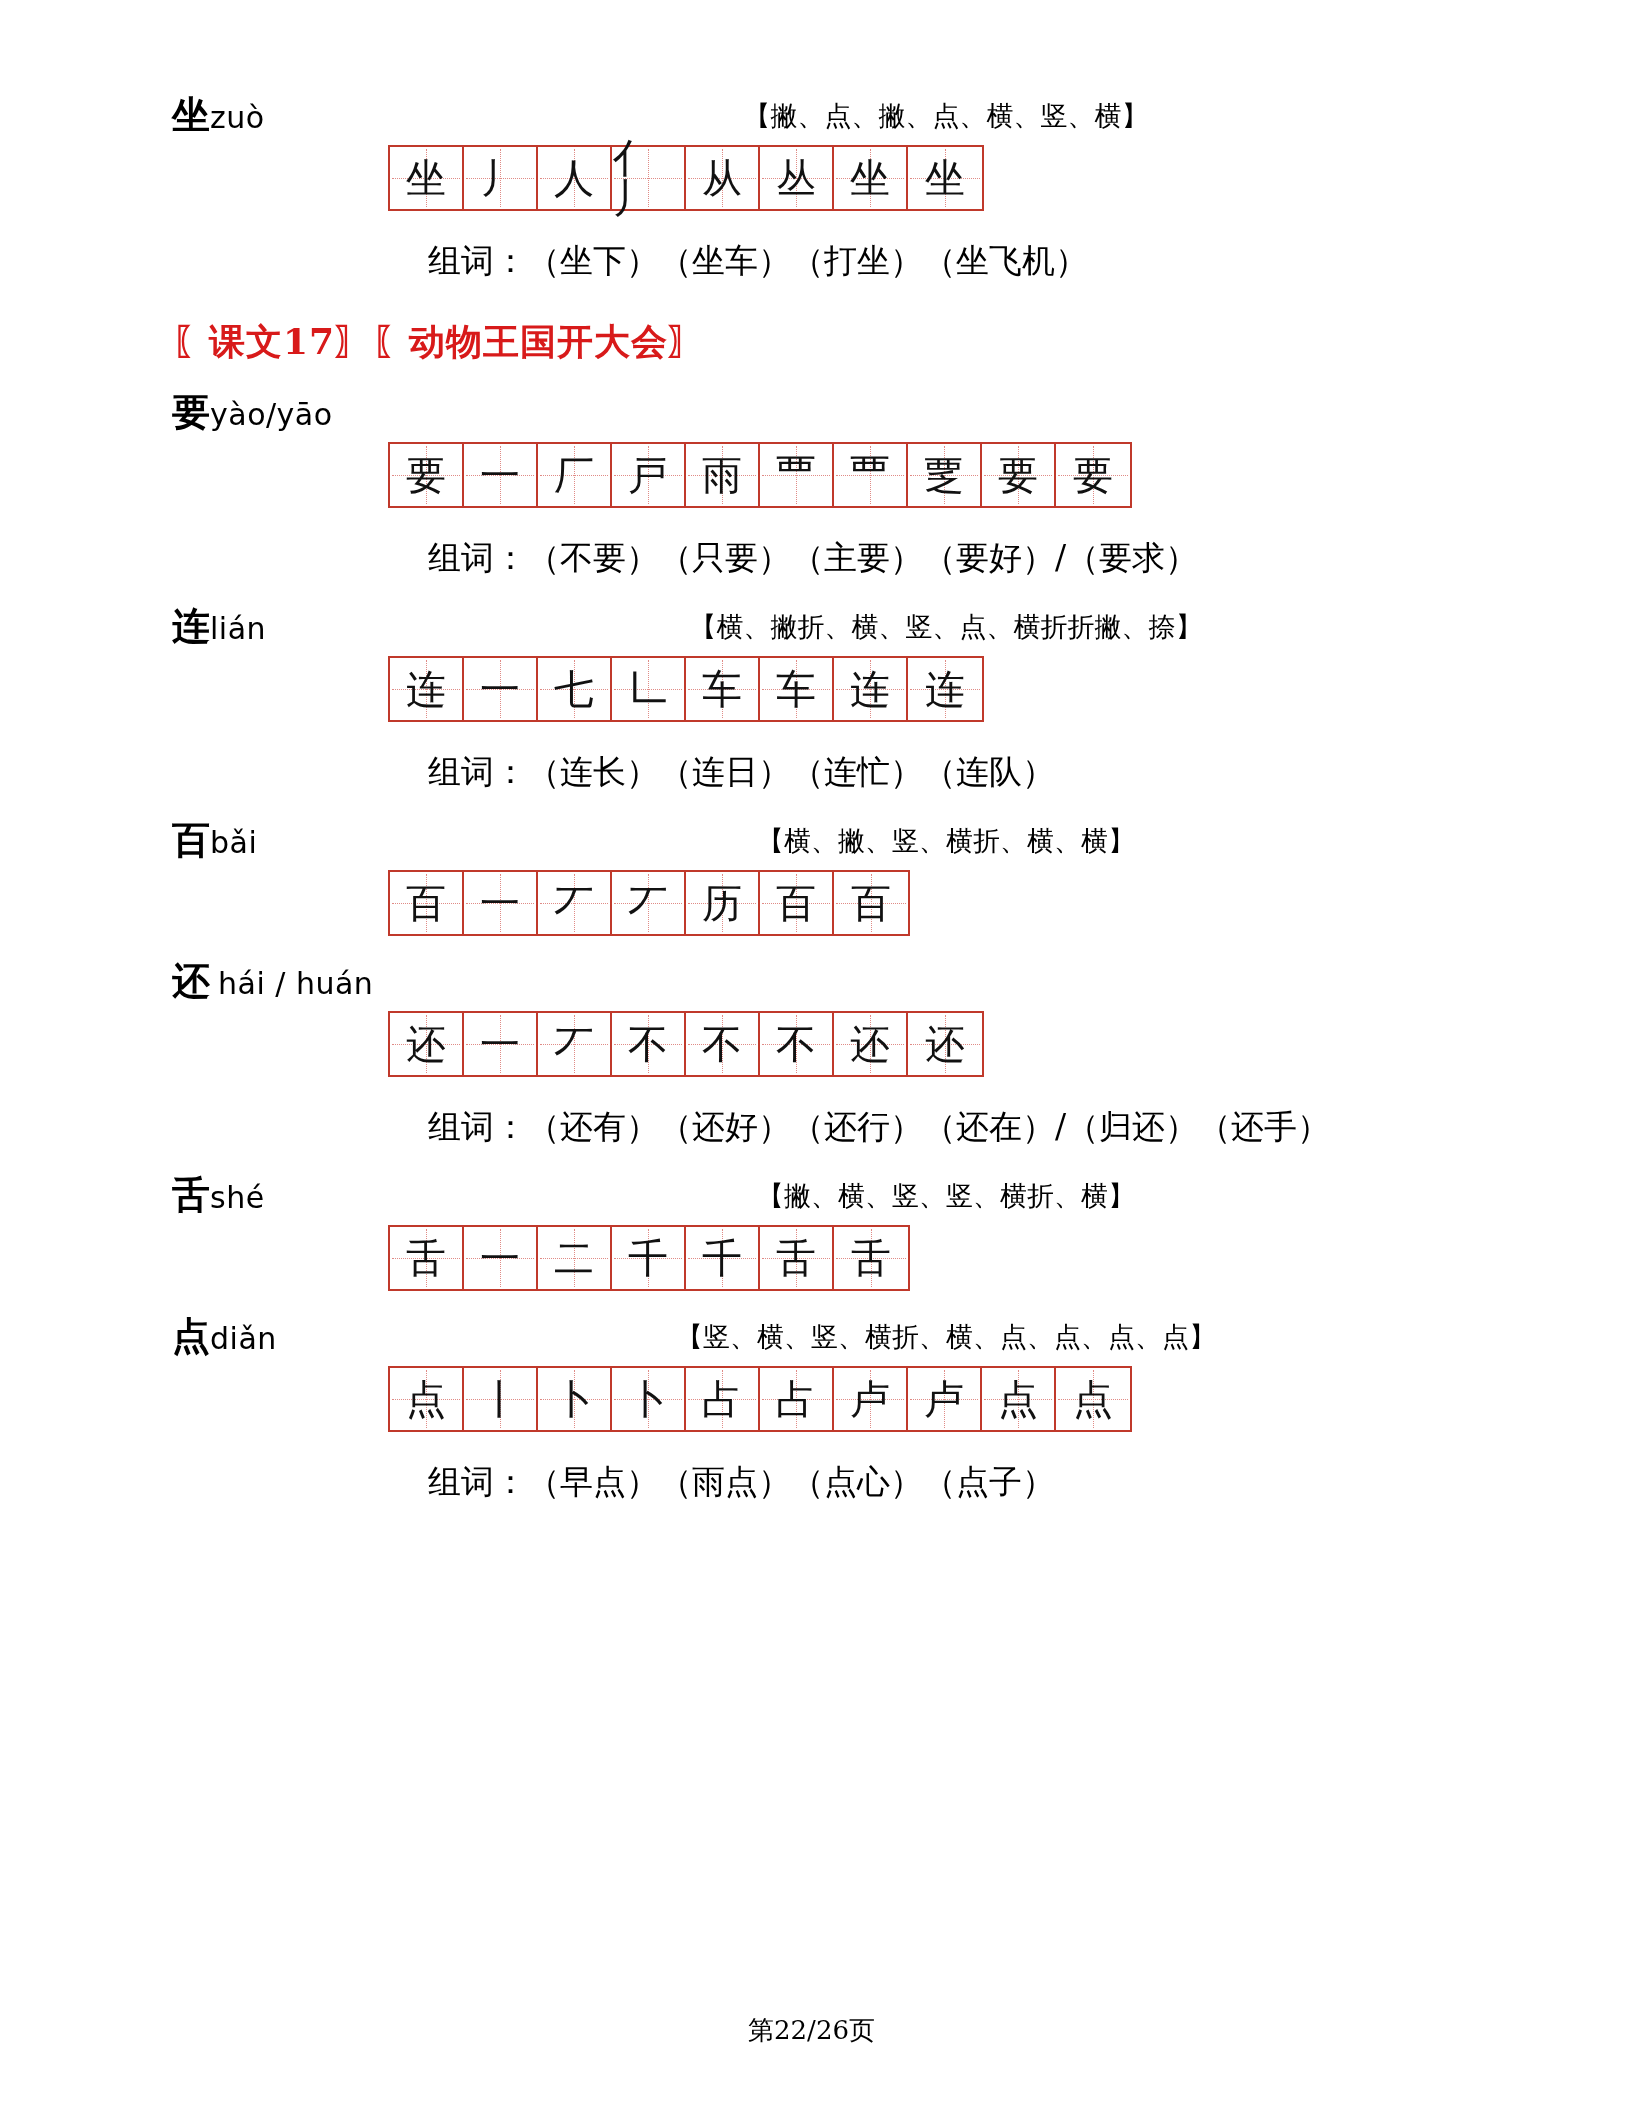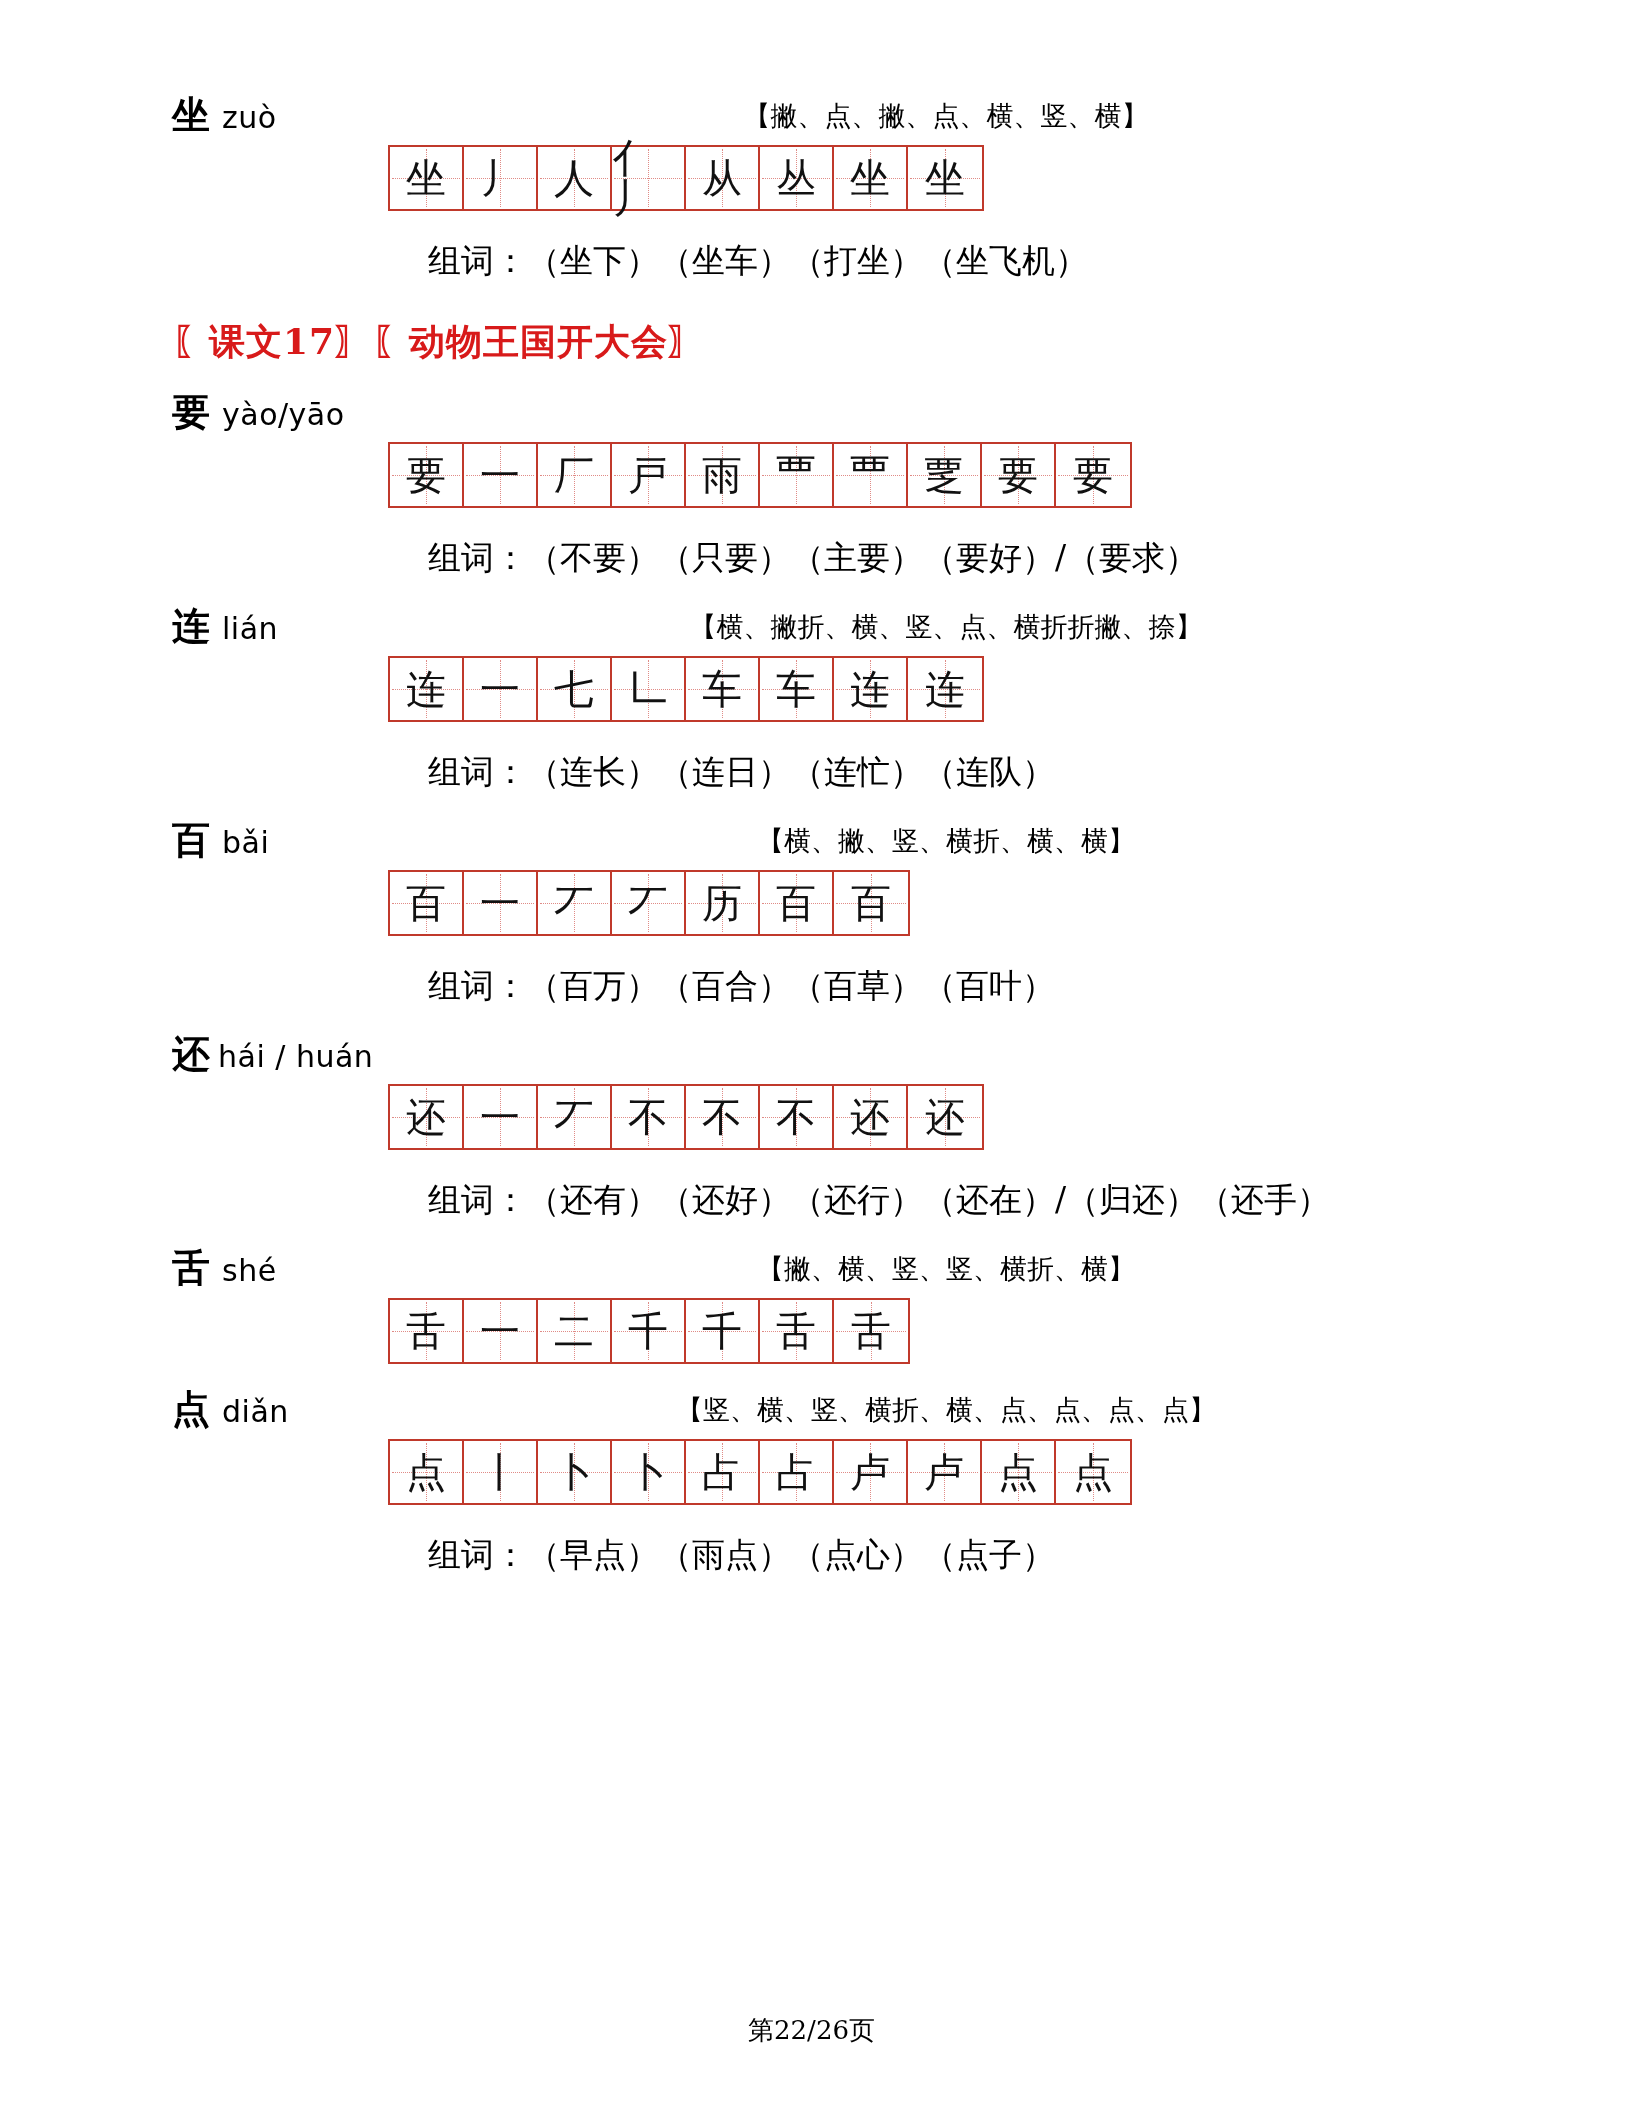--- a/index.html
+++ b/index.html
@@ -45,21 +45,21 @@
   }
   .char-big {
     font-family: "DejaVu Serif", "Liberation Serif", serif;
     font-size: 38px;
     font-weight: bold;
     line-height: 1;
   }
   .pinyin {
     font-family: "DejaVu Sans", "Liberation Sans", sans-serif;
     font-size: 30px;
-    margin-left: 12px;
+    margin-left: 0;
     letter-spacing: 0.5px;
     white-space: nowrap;
   }
   .pinyin.tight { margin-left: 8px; }
   .strokes {
     flex: 1 1 auto;
     font-family: "DejaVu Serif", "Liberation Serif", serif;
     font-size: 27px;
     line-height: 1.2;
     white-space: nowrap;
@@ -306,21 +306,20 @@
               <span>历</span>
             </div>
           <div class="cell">
               <span>百</span>
             </div>
           <div class="cell">
               <span>百</span>
             </div>
         </div>
       </div>
-      <div class="words">组词：（百万）（百合）（百草）（百叶）</div>
     </div>
 
     <div class="entry">
       <div class="entry-head">
         <div class="char-col">
           <span class="char-big">还</span>
           <span class="pinyin tight">hái / huán</span>
         </div>
       </div>
       <div class="grid-wrap">

